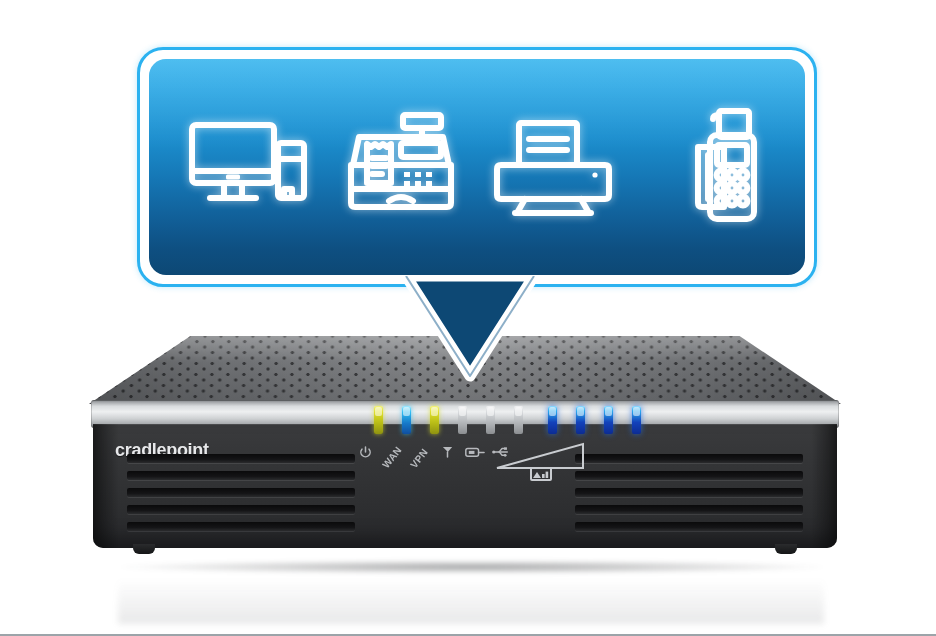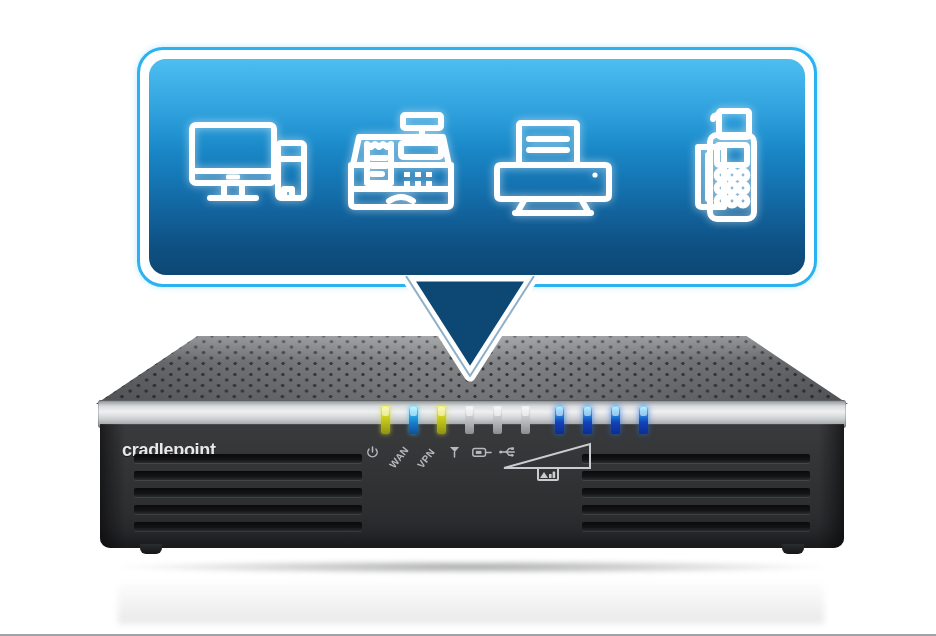--- a/index.html
+++ b/index.html
@@ -96,21 +96,21 @@
     top: 276px;
     width: 140px;
     height: 106px;
     z-index: 2;
   }
   #bubble-tail svg { width:100%; height:100%; display:block; }
 
   
   #router {
     position: absolute;
-    left: 96px;
+    left: 89px;
     top: 336px;
     width: 752px;
     height: 232px;
   }
 
   
   #router-top {
     position: absolute;
     left: 0; top: 0;
     width: 752px;

